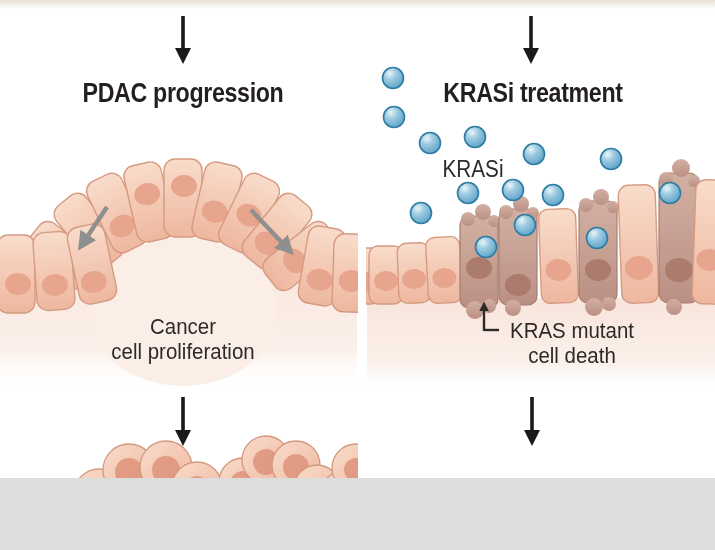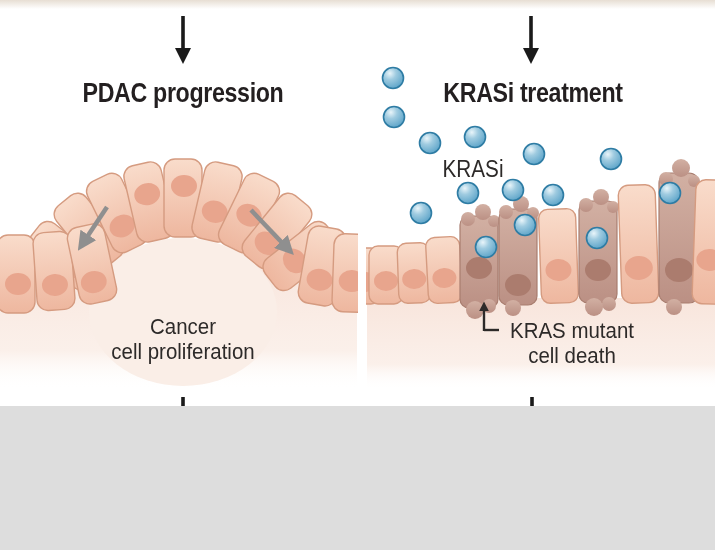--- a/index.html
+++ b/index.html
@@ -4,21 +4,21 @@
 <style>
   :root{
     --cell_fill_light:#f9dccb; --cell_fill_deep:#eeb79f; --cell_stroke:#d59b80;
     --nucleus:#e8a58d; --nucleus_dark:#de937a;
     --dying_fill_light:#d2b0a3; --dying_fill_deep:#bb9084; --dying_stroke:#a87d6f; --dying_nucleus:#ab7c6e;
     --molecule_fill:#7fbcd9; --molecule_stroke:#2e7ca4;
     --band_pink:#f8e5dc; --band_pink_mid:#fbf0ea; --top_strip:#e7ded3;
     --arrow_black:#1a1a1a; --arrow_gray:#8f8f8f; --text:#231f20; --bg:#ffffff;
   }
   html,body{margin:0;padding:0;background:#dddddd;}
-  #stage{position:relative;width:715px;height:406px;background:var(--bg);overflow:hidden;
+  #stage{position:relative;width:715px;height:478px;background:var(--bg);overflow:hidden;
          font-family:"Liberation Sans", sans-serif;}
   .strip{position:absolute;left:0;top:0;width:715px;height:9px;
          background:linear-gradient(to bottom, var(--top_strip), rgba(255,255,255,0));}
   .txt{position:absolute;text-align:center;color:var(--text);white-space:nowrap;}
   .title{font-weight:700;font-size:27px;letter-spacing:-0.4px;transform:scaleX(.86);transform-origin:50% 50%;}
   .caption{font-size:22px;line-height:25px;color:#2d2a29;transform:scaleX(.93);transform-origin:50% 50%;}
   .mol-label{font-size:23px;color:#2d2a29;transform:scaleX(.9);transform-origin:50% 50%;}
   svg{position:absolute;left:0;top:0;}
   .cellN{fill:url(#cellGrad);stroke:var(--cell_stroke);stroke-width:1.4;}
   .cellD{fill:url(#dyingGrad);stroke:var(--dying_stroke);stroke-width:1.2;}

